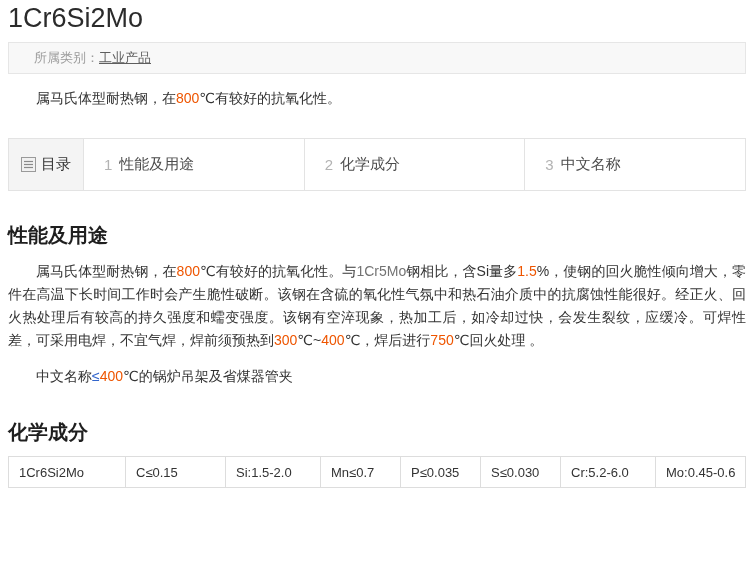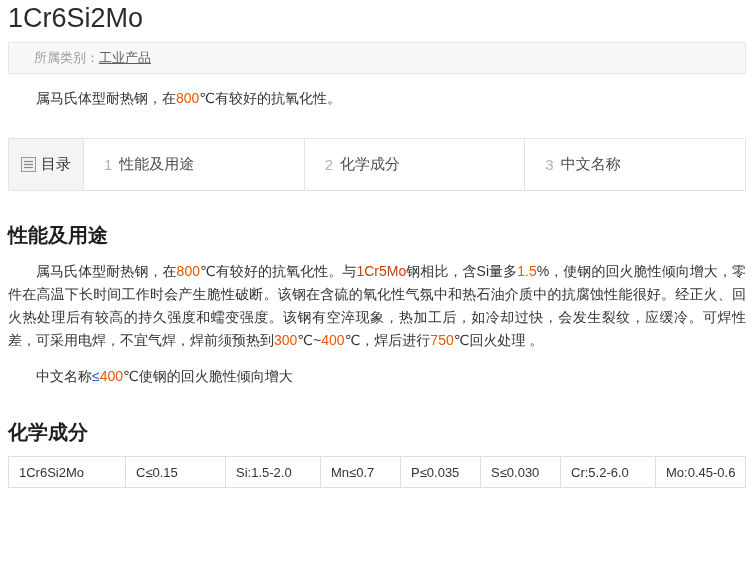--- a/index.html
+++ b/index.html
@@ -20,21 +20,21 @@
     background: #f8f8f8; border: 1px solid #e6e6e6;
     padding: 6px 25px; font-size: 13px; color: #9b9b9b;
   }
   .cat-link { color: #5e5e5e; text-decoration: underline; cursor: pointer; }
 
   .para {
     font-size: 14px; line-height: 23px; color: #333;
     text-align: justify; text-indent: 2em; margin: 13px 0 0 0;
   }
   .hl   { color: #ee5500; }
-  .link { color: #c2410c; cursor: pointer; }
+  .link { color: #737373; cursor: pointer; }
   .blue { color: #3366cc; }
 
   h2.sec {
     font-size: 20px; font-weight: bold; color: #1f1f1f;
     margin: 32px 0 0 0; line-height: 24px;
   }
 
   table.info-table {
     width: 100%; border-collapse: collapse; margin-top: 12px;
     font-size: 13px; border-bottom: 1px solid #e8e8e8; table-layout: fixed;
@@ -108,21 +108,21 @@
     </div>
     <div class="toc-item">
       <span class="toc-num">3</span>
       <span class="toc-label">中文名称</span>
     </div>
   </div>
 
   <h2 class="sec">性能及用途</h2>
 
   <p class="para"><span>属马氏体型耐热钢，在</span><span class="hl">800</span><span>℃有较好的抗氧化性。与</span><span class="link">1Cr5Mo</span><span>钢相比，含Si量多</span><span class="hl">1.5</span><span>%，使钢的回火脆性倾向增大，零件在高温下长时间工作时会产生脆性破断。该钢在含硫的氧化性气氛中和热石油介质中的抗腐蚀性能很好。经正火、回火热处理后有较高的持久强度和蠕变强度。该钢有空淬现象，热加工后，如冷却过快，会发生裂纹，应缓冷。可焊性差，可采用电焊，不宜气焊，焊前须预热到</span><span class="hl">300</span><span>℃~</span><span class="hl">400</span><span>℃，焊后进行</span><span class="hl">750</span><span>℃回火处理 。</span></p>
-  <p class="para"><span>中文名称</span><span class="blue">≤</span><span class="hl">400</span><span>℃使钢的回火脆性倾向增大</span></p>
+  <p class="para"><span>中文名称</span><span class="blue">≤</span><span class="hl">400</span><span>℃的锅炉吊架及省煤器管夹</span></p>
 
   <h2 class="sec mt-chem">化学成分</h2>
 
   <table class="chem-table">
     <colgroup>
       <col style="width:117px">
         <col style="width:100px">
         <col style="width:95px">
         <col style="width:80px">
       <col style="width:80px">

